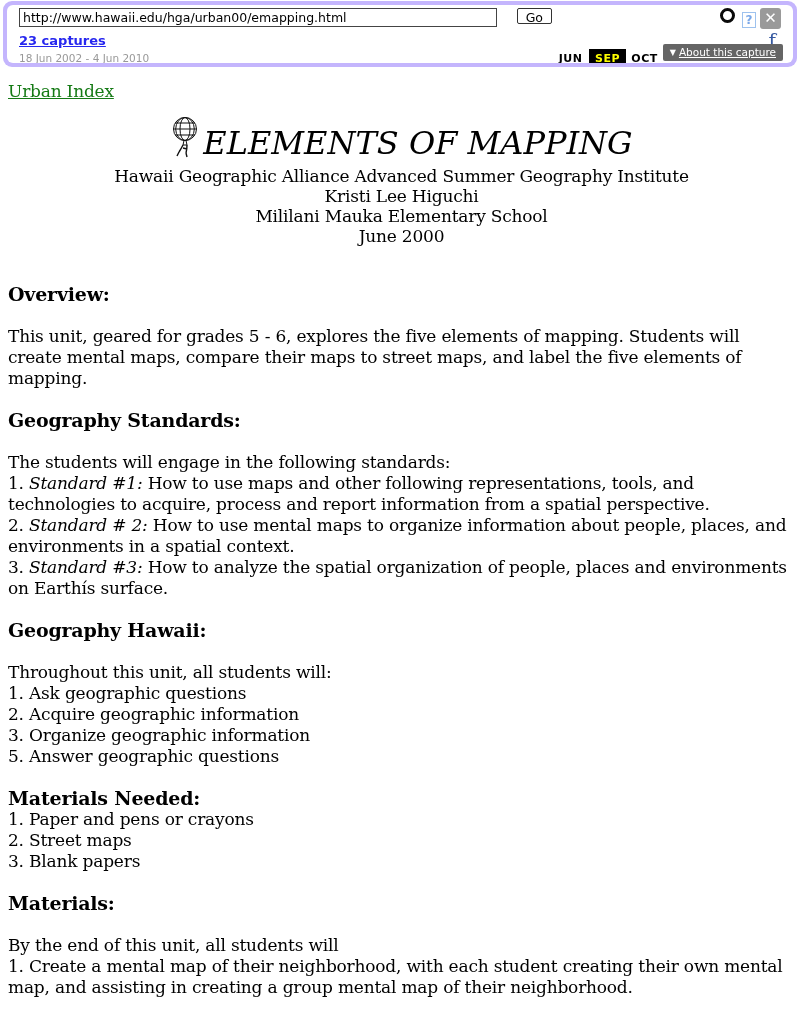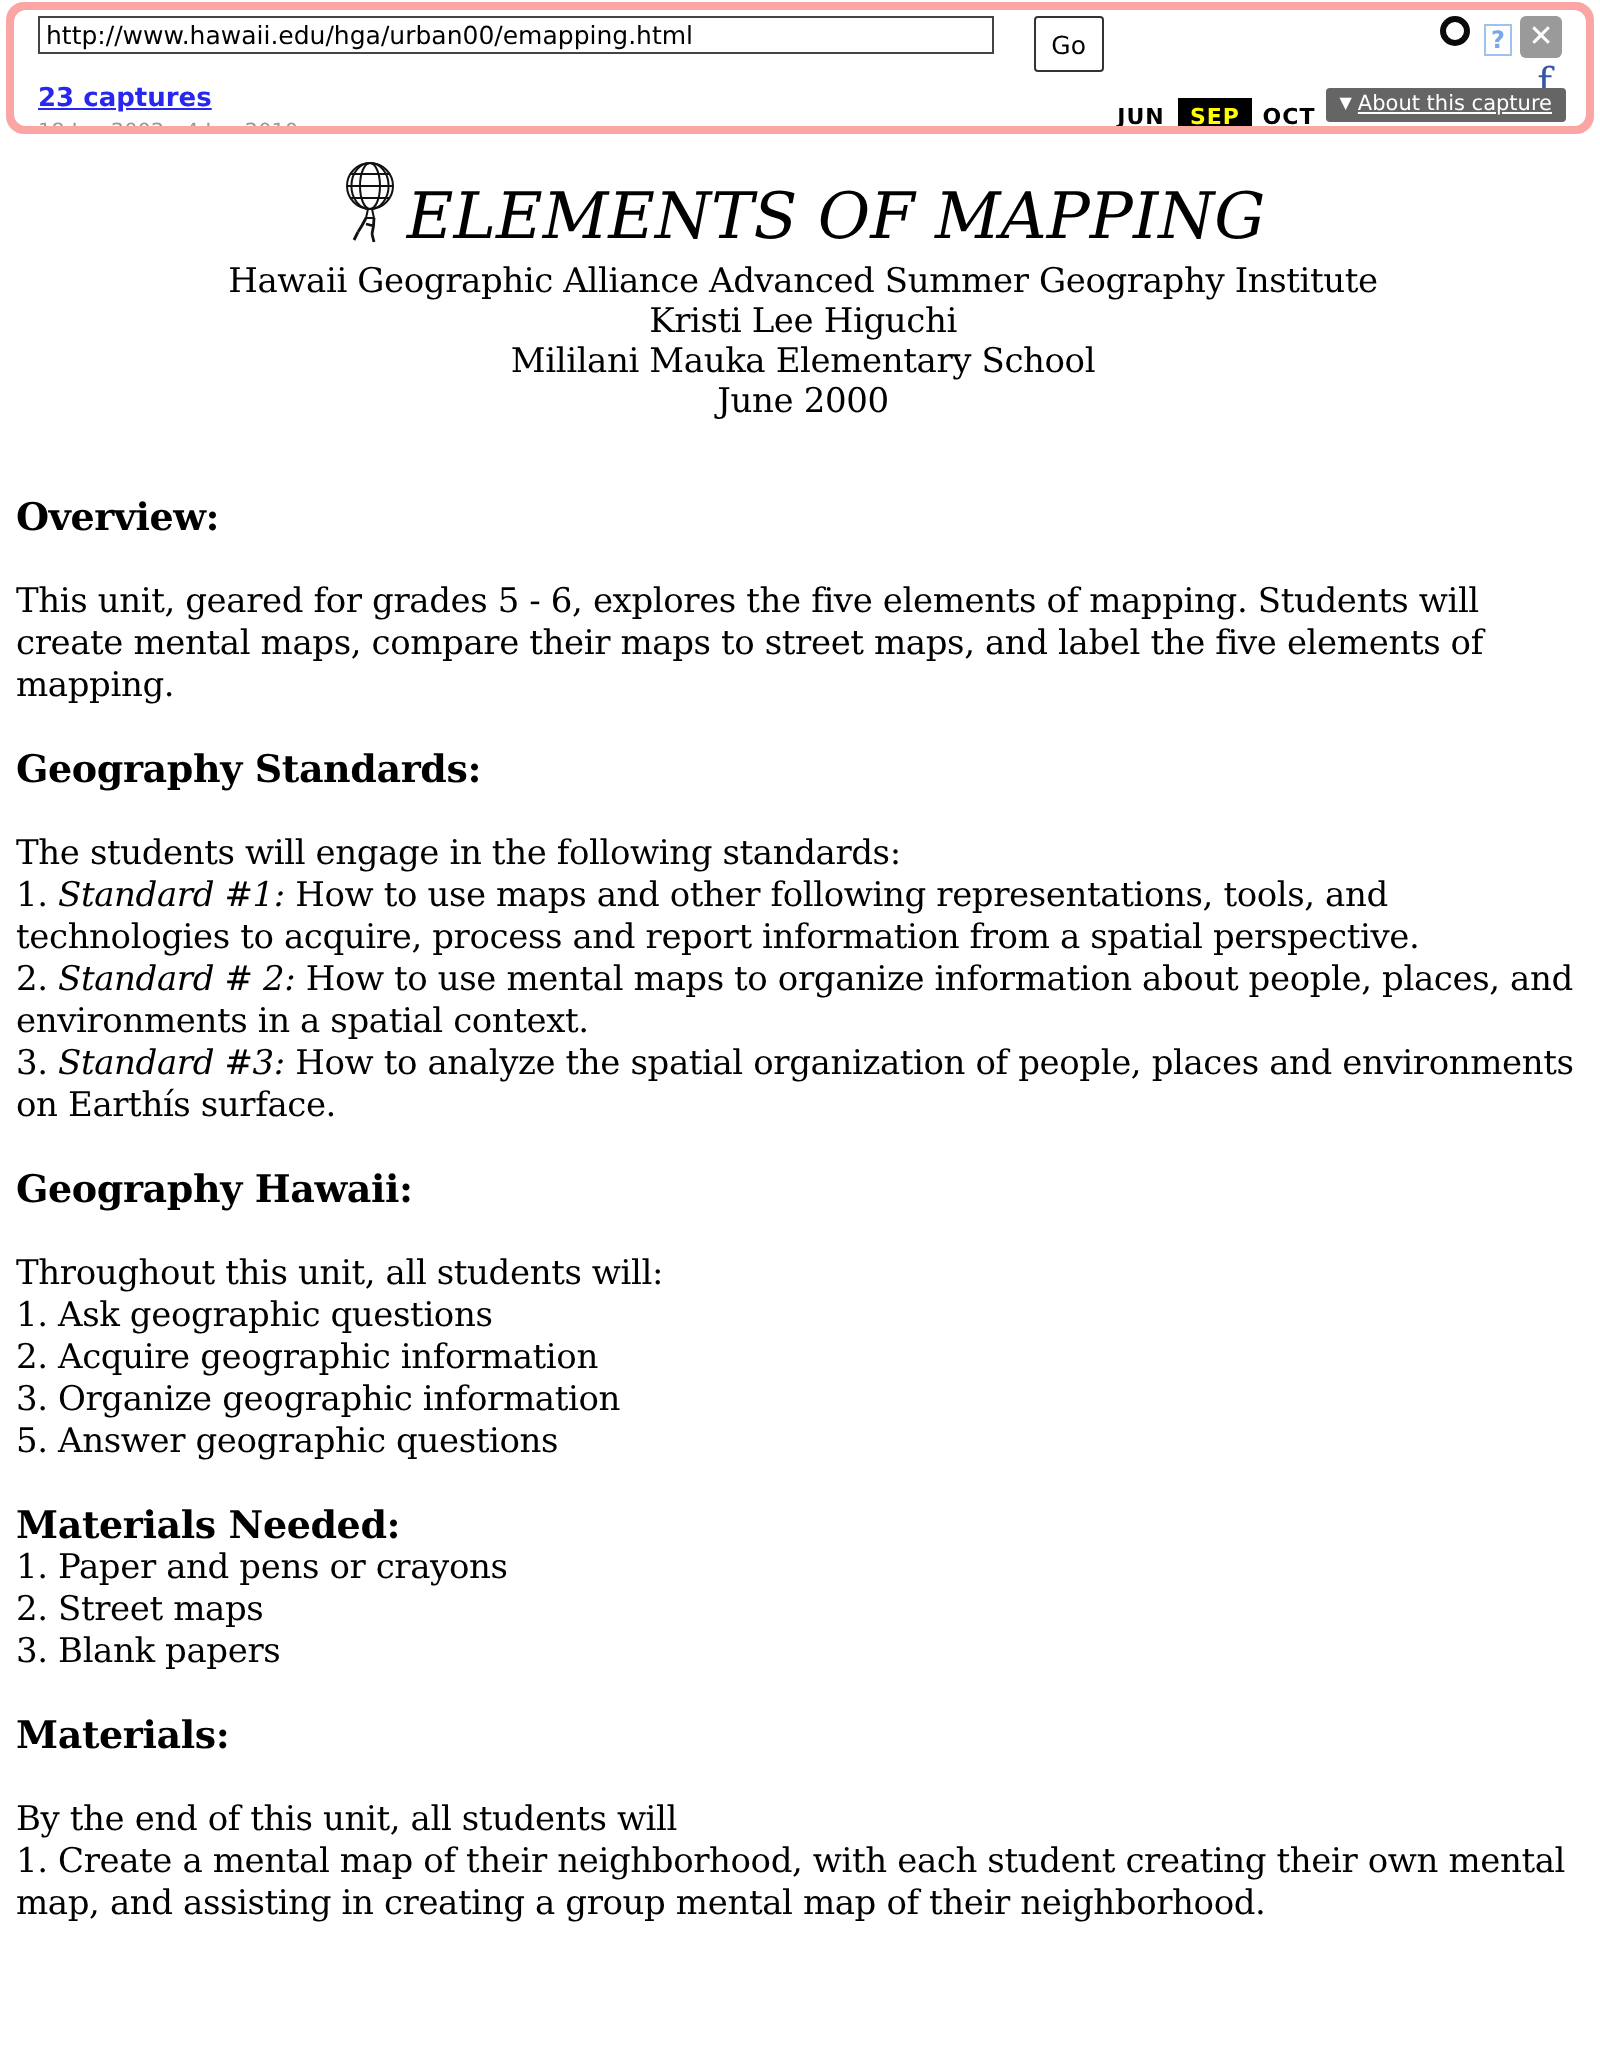--- a/index.html
+++ b/index.html
@@ -7,21 +7,21 @@
   body {
     width:800px; height:1024px; overflow:hidden;
     background:#fff;
     font-family:"DejaVu Serif", serif;
     color:#000;
   }
 
   
   .wb {
     margin:1px 3px 0 3px;
-    background:#fca5a5;
+    background:#c4b5fd;
     border-radius:9px;
     padding:4px;
     height:66px;
   }
   .wb-inner {
     background:#fff;
     border-radius:6px;
     height:58px;
     display:flex;
     overflow:hidden;
@@ -33,21 +33,21 @@
   .wb-url {
     width:482px; height:19px;
     border:1px solid #444;
     font-family:"DejaVu Sans", sans-serif;
     font-size:12.5px;
     padding:1px 3px;
     color:#000;
   }
   .wb-go {
     margin-left:20px;
-    height:28px;
+    height:16px;
     background:#fff;
     border:1px solid #333;
     border-radius:2px;
     font-family:"DejaVu Sans", sans-serif;
     font-size:12.5px;
     padding:0 8px;
     line-height:17px;
   }
   .wb-captures {
     display:inline-block;
@@ -186,20 +186,23 @@
       <div class="wb-about">
         <span class="tri">▼</span><span class="lbl">About this capture</span>
       </div>
     </div>
 
   </div>
 </div>
 
 <div class="page">
 
+  <p class="backlink-p">
+    <a class="backlink">Urban Index</a>
+  </p>
 
   <div class="header">
     <div class="title-row">
       <span class="globe">
         <svg width="30" height="46" viewBox="0 0 30 46" fill="none" stroke="#111" stroke-width="1">
           <circle cx="15" cy="13" r="11.5"></circle>
           <ellipse cx="15" cy="13" rx="5" ry="11.5"></ellipse>
           <ellipse cx="15" cy="13" rx="9.3" ry="11.5"></ellipse>
           <line x1="3.5" y1="13" x2="26.5" y2="13"></line>
           <line x1="5" y1="7" x2="25" y2="7"></line>

